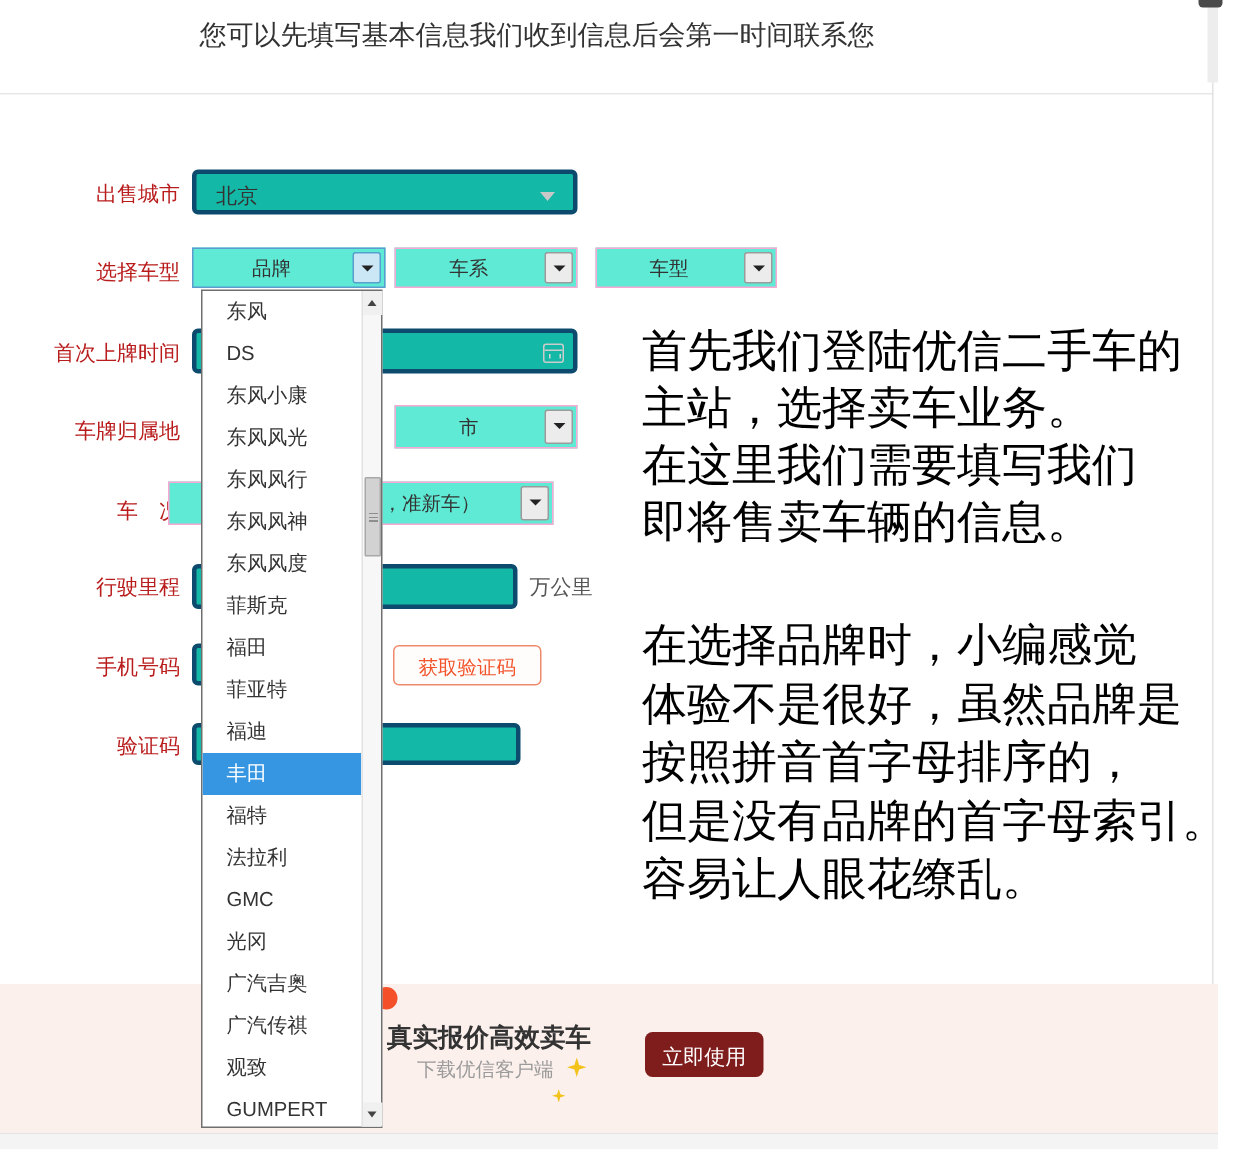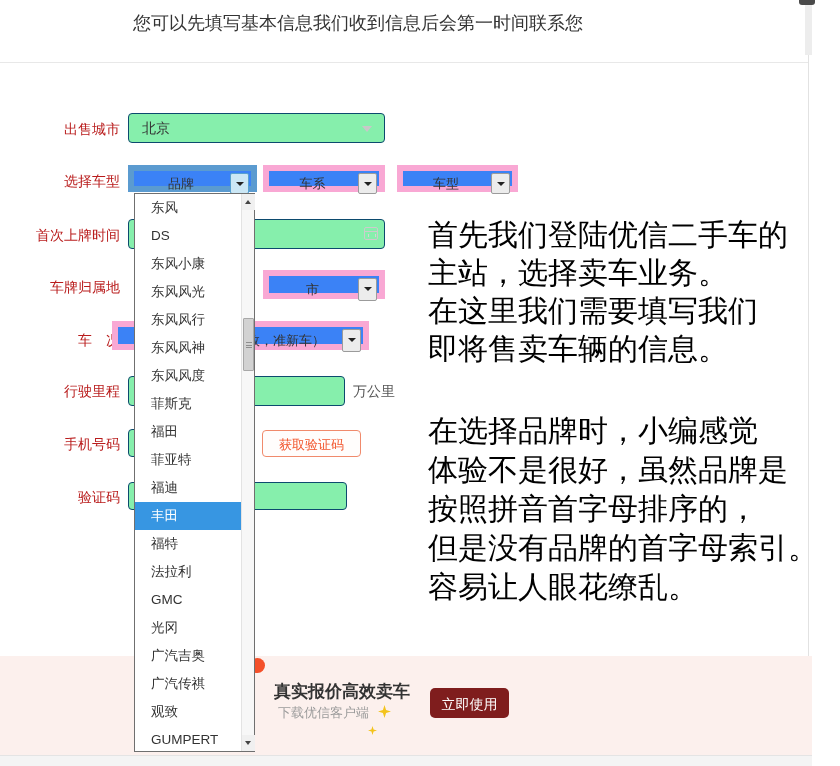--- a/index.html
+++ b/index.html
@@ -11,29 +11,29 @@
   .top-notice{position:absolute;left:133px;top:11px;font-size:18px;color:#333;white-space:nowrap;}
   .top-divider{position:absolute;left:0;top:62px;width:809px;height:1px;background:#e8e8e8;}
   .right-line{position:absolute;left:808px;top:0;width:1px;height:660px;background:#e2e2e2;}
   .edge-gray{position:absolute;left:805px;top:0;width:7px;height:55px;background:#ededed;}
   .edge-dark{position:absolute;left:799px;top:0;width:16px;height:5px;background:#4a4a4a;border-radius:0 0 3px 3px;}
 
   
   .form-label{position:absolute;left:20px;width:100px;text-align:right;font-size:14px;color:#b91c1c;white-space:nowrap;}
 
   
-  .tb{position:absolute;background:#86efac;border:1px solid #0c4a6e;border-radius:4px;box-sizing:border-box;}
+  .tb{position:absolute;background:#14b8a6;border:3px solid #0c4a6e;border-radius:4px;box-sizing:border-box;}
   .tb .val{position:absolute;left:13px;top:0;line-height:28px;font-size:14px;color:#333;}
 
   
   .tri-gray{position:absolute;right:12px;top:12px;width:0;height:0;
             border-left:5px solid transparent;border-right:5px solid transparent;border-top:6px solid #c8c8c8;}
 
   
-  .combo{position:absolute;height:27px;background:#3b82f6;border:6px solid #f9a8d4;box-sizing:border-box;}
+  .combo{position:absolute;height:27px;background:#5eead4;border:1px solid #f9a8d4;box-sizing:border-box;}
   .combo .combo-text{position:absolute;left:0;right:23px;top:0;text-align:center;line-height:25px;font-size:13px;color:#333;}
   .combo-btn{position:absolute;right:2px;top:2px;width:19px;height:21px;background:#ececec;border:1px solid #9b9b9b;
              box-sizing:border-box;border-radius:2px;}
   .combo.focused{border-color:#5b9bd0;}
   .combo.focused .combo-btn{background:#cbe7f5;border-color:#56a0d0;}
   .tri-black{position:absolute;left:5px;top:8px;width:0;height:0;
              border-left:4px solid transparent;border-right:4px solid transparent;border-top:4px solid #222;}
 
   
   .cal-icon{position:absolute;right:6px;top:7px;width:14px;height:13px;border:1px solid #ccc;border-radius:2px;box-sizing:border-box;}
@@ -64,21 +64,21 @@
         background:repeating-linear-gradient(to bottom,#8e8e8e 0 1px,transparent 1px 2.5px);}
 
   
   .annot{position:absolute;left:428px;color:#000;font-size:30px;line-height:38px;white-space:nowrap;z-index:5;}
   .annot div{height:38px;}
   .annot.p2 div{height:39px;line-height:39px;}
 
   
   .banner{position:absolute;left:0;top:656px;width:812px;height:99px;background:#fcf0ed;z-index:1;}
   .banner-circle{position:absolute;left:250px;top:658px;width:15px;height:15px;border-radius:50%;background:#f4502a;z-index:2;}
-  .banner-title{position:absolute;left:274px;top:680px;font-size:17px;font-weight:bold;color:#333;z-index:2;white-space:nowrap;}
+  .banner-title{position:absolute;left:258px;top:680px;font-size:17px;font-weight:bold;color:#333;z-index:2;white-space:nowrap;}
   .banner-sub{position:absolute;left:258px;top:704px;font-size:13px;color:#9b9b9b;z-index:2;white-space:nowrap;margin-left:20px;}
   .sparkle{position:absolute;background:#f3c31c;z-index:2;
            clip-path:polygon(50% 0,62% 38%,100% 50%,62% 62%,50% 100%,38% 62%,0 50%,38% 38%);}
   .sparkle.s1{left:378px;top:705px;width:13px;height:13px;}
   .sparkle.s2{left:368px;top:726px;width:9px;height:9px;}
   .cta-btn{position:absolute;left:430px;top:688px;width:79px;height:30px;background:#7f1d1d;border:none;border-radius:5px;
            text-align:center;line-height:30px;font-size:14px;color:#fff;cursor:pointer;z-index:2;}
   .footer-strip{position:absolute;left:0;top:755px;width:812px;height:11px;background:#f4f4f4;border-top:1px solid #e4e4e4;box-sizing:border-box;}
 </style>
 </head>

